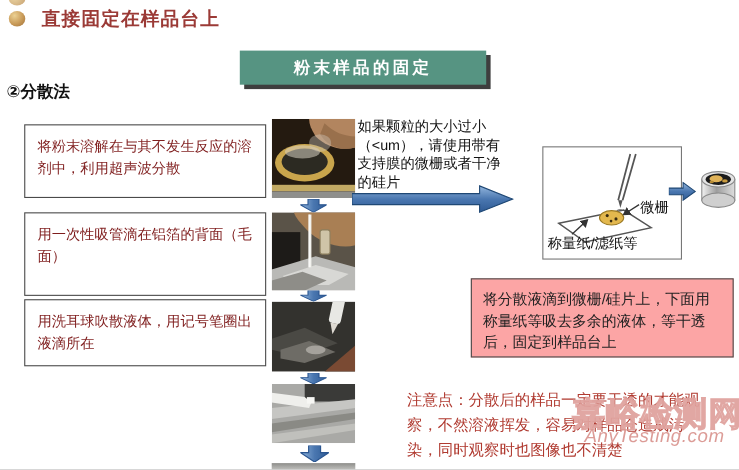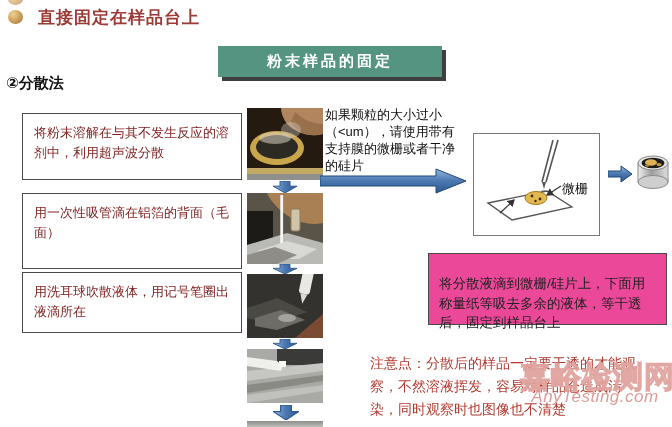--- a/index.html
+++ b/index.html
@@ -41,29 +41,29 @@
 
   .down-arrow { position:absolute; left:273px; }
   .da-1 { top:181px; } .da-2 { top:264px; } .da-3 { top:339px; } .da-4 { top:405px; }
 
   
   .condition-text { position:absolute; left:325px; top:106px; width:136px;
     font-size:13px; line-height:17px; color:#111; }
   .big-right-arrow { position:absolute; left:320px; top:168px; }
   .small-right-arrow { position:absolute; left:608px; top:165px; }
 
-  .diagram-box { position:absolute; left:473px; top:133px; width:127px; height:103px;
+  .diagram-box { position:absolute; left:493px; top:133px; width:127px; height:103px;
     border:1px solid #777; background:#fff; }
   .diagram-label-grid { position:absolute; left:88px; top:46px; font-size:13px; color:#111; white-space:nowrap; }
   .diagram-label-paper { position:absolute; left:4px; top:78px; font-size:13px; color:#111; white-space:nowrap; }
 
   .stub-icon { position:absolute; left:634px; top:148px; }
 
   .result-box { position:absolute; left:428px; top:253px; width:239px; height:72px;
-    border:1.5px solid #4a4a4a; background:#ec4899; padding:20px 10px; font-size:13.5px;
+    border:1.5px solid #4a4a4a; background:#fca5a5; padding:8px 10px; font-size:13.5px;
     line-height:1.45; color:#222; }
 
   .note-text { position:absolute; left:370px; top:352px; width:272px;
     font-size:14px; line-height:1.63; color:#b03a30; }
 
   
   .watermark { position:absolute; right:2px; top:360px; width:150px; text-align:center;
     pointer-events:none; z-index:5; }
   .watermark-cn { font-size:30px; font-weight:bold; letter-spacing:1px; color:transparent;
     -webkit-text-stroke:1.2px rgba(223,162,158,0.95); line-height:1.1; white-space:nowrap; }
@@ -187,20 +187,21 @@
       <circle cx="69.5" cy="59" r="2.6" fill="#fdfdfd" stroke="#888" stroke-width="1"></circle>
       <polygon points="14,69 73,57 98,73 38,86" fill="#ffffff" stroke="#555" stroke-width="1.3"></polygon>
       <ellipse cx="62" cy="64" rx="11" ry="6.5" fill="#e3b84e" stroke="#9c7a22" stroke-width="1"></ellipse>
       <circle cx="58" cy="62" r="1.4" fill="#3a2c10"></circle>
       <circle cx="66" cy="65" r="1.4" fill="#3a2c10"></circle>
       <circle cx="61.5" cy="67" r="1.2" fill="#3a2c10"></circle>
       <line x1="87" y1="52" x2="73" y2="61" stroke="#333" stroke-width="1.2" marker-end="url(#mArr)"></line>
       <line x1="26" y1="79" x2="40" y2="66" stroke="#333" stroke-width="1.2" marker-end="url(#mArr)"></line>
     </svg>
     <span class="diagram-label-grid">微栅</span>
+    <span class="diagram-label-paper">称量纸/滤纸等</span>
   </div>
 
   <svg class="small-right-arrow" width="25" height="18" viewBox="0 0 25 18">
     <polygon points="0,6 13,6 13,1 24,9 13,17 13,12 0,12" fill="url(#gBlueV)" stroke="#1f4875" stroke-width="1"></polygon>
   </svg>
 
   <svg class="stub-icon" width="38" height="44" viewBox="0 0 38 44">
     <rect x="4" y="15" width="30" height="19" fill="url(#gMetal)" stroke="#8a8a8a" stroke-width="1"></rect>
     <ellipse cx="19" cy="34" rx="15" ry="6.5" fill="#cfcfcf" stroke="#8a8a8a" stroke-width="1"></ellipse>
     <ellipse cx="19" cy="15" rx="15" ry="7" fill="#e4e4e4" stroke="#8a8a8a" stroke-width="1"></ellipse>

